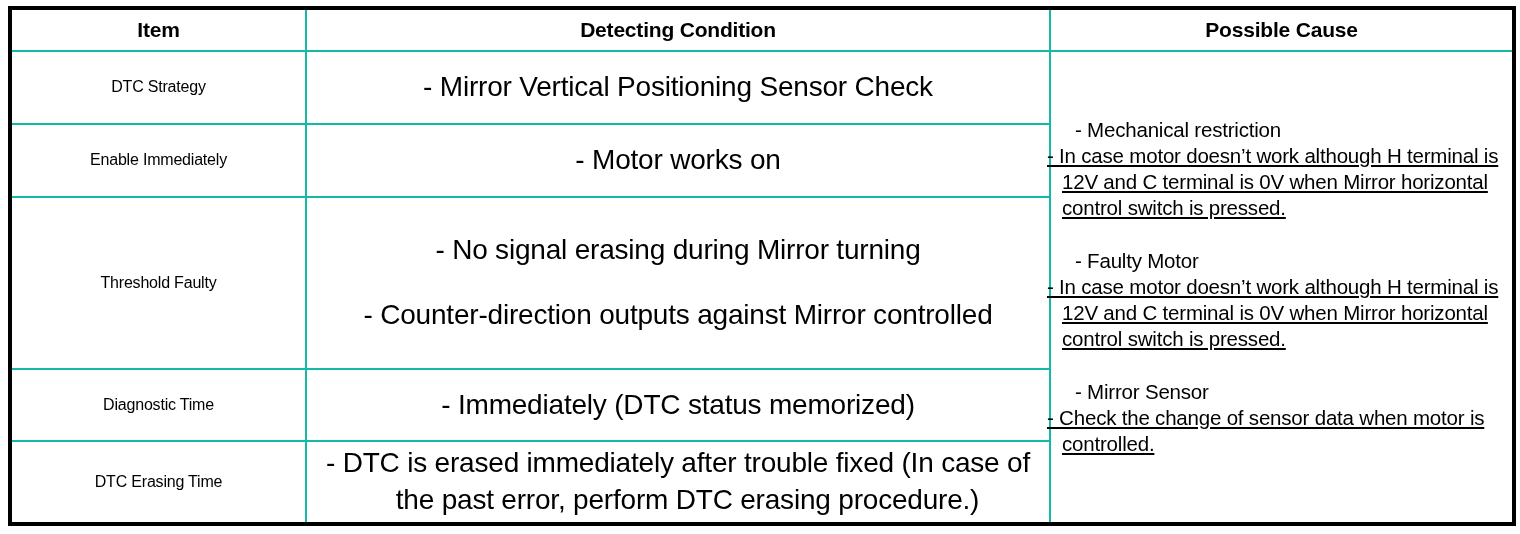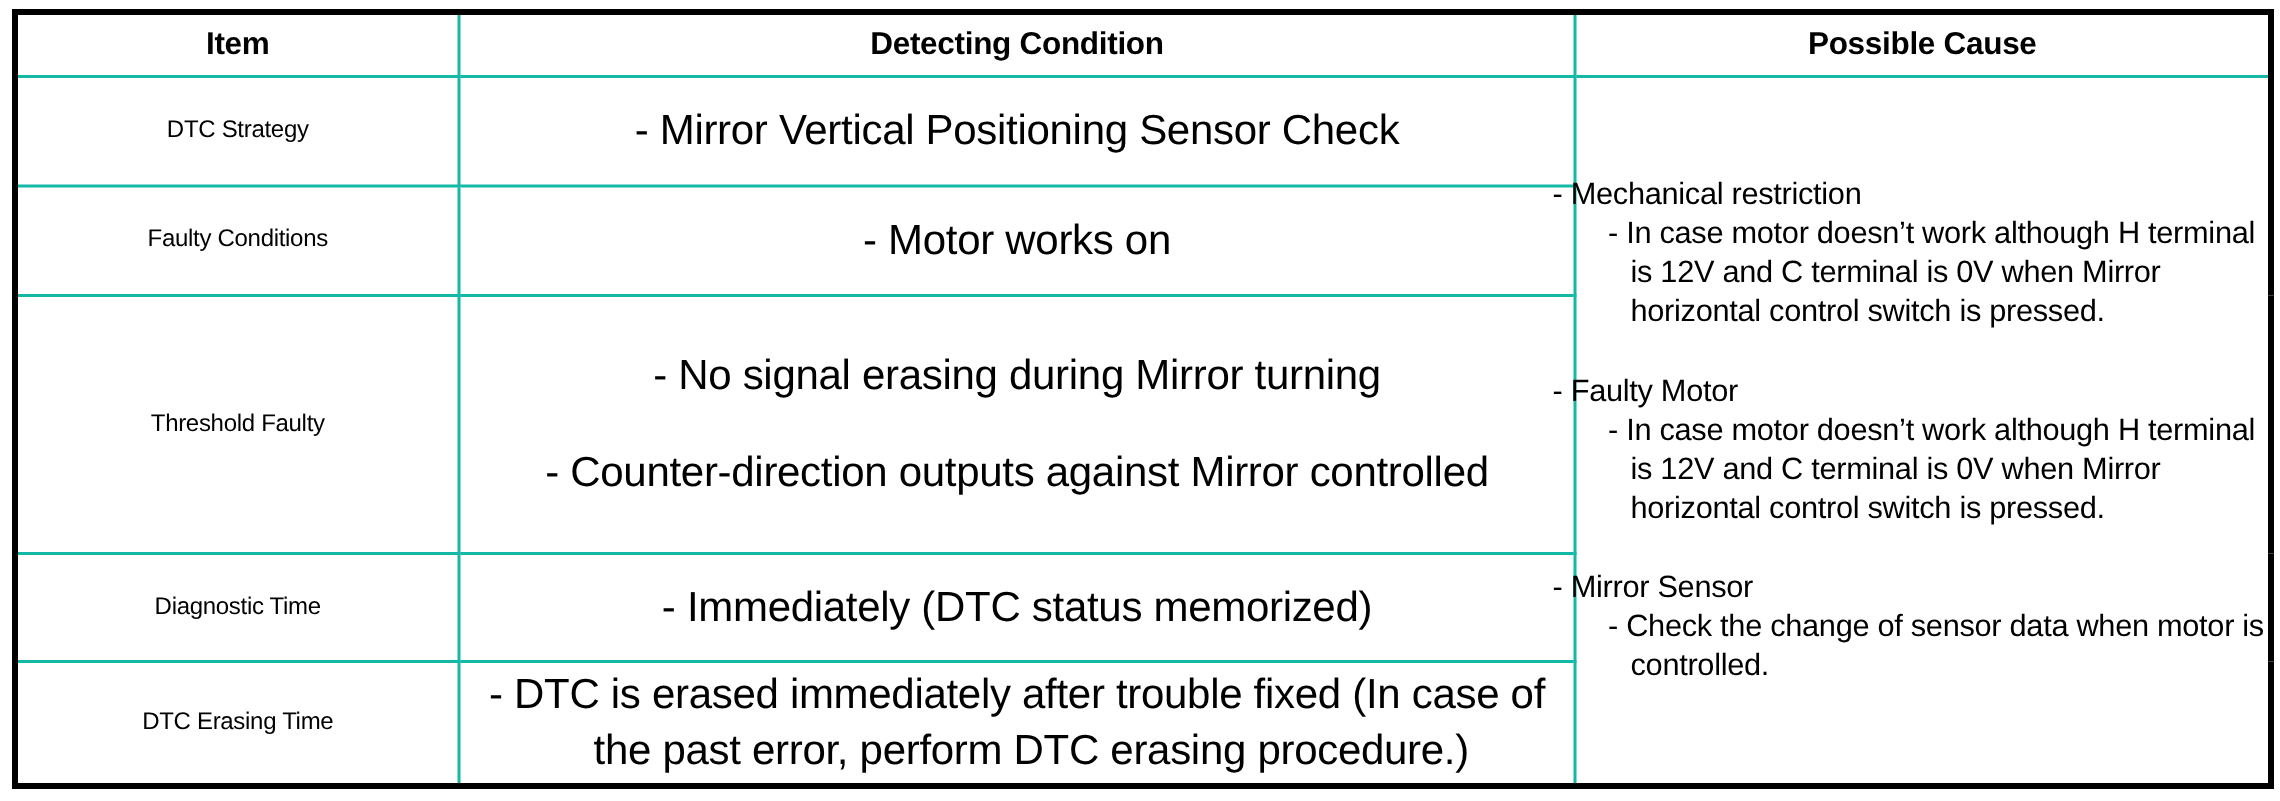--- a/index.html
+++ b/index.html
@@ -94,25 +94,27 @@
   
   .cause-block {
     display: block;
   }
   .cause-block + .cause-block {
     margin-top: 27px;
   }
   .cause-head {
     display: block;
     text-indent: -16px;
+    margin-left: 40px;
   }
   .cause-sub {
     display: block;
-    padding-left: 36px;
+    padding-left: 11px;
     text-indent: -15px;
+    text-decoration: underline;
   }
 
   .row-tall   { height: 160px; }
   .row-mid    { height: 68px; }
   .row-short  { height: 68px; }
 </style>
 </head>
 <body>
 
 <div class="sheet">
@@ -150,21 +152,21 @@
             <span class="cause-sub">- In case motor doesn’t work although H terminal is 12V and C terminal is 0V when Mirror horizontal control switch is pressed.</span>
           </span>
           <span class="cause-block">
             <span class="cause-head">- Mirror Sensor</span>
             <span class="cause-sub">- Check the change of sensor data when motor is controlled.</span>
           </span>
         </td>
       </tr>
 
       <tr class="row-short">
-        <td class="item-cell">Faulty Conditions</td>
+        <td class="item-cell">Enable Immediately</td>
         <td class="cond-cell">
           <span class="bullet">- Motor works on</span>
         </td>
       </tr>
 
       <tr class="row-tall">
         <td class="item-cell">Threshold Faulty</td>
         <td class="cond-cell">
           <span class="bullet">- No signal erasing during Mirror turning</span>
           <span class="bullet">- Counter-direction outputs against Mirror controlled</span>

